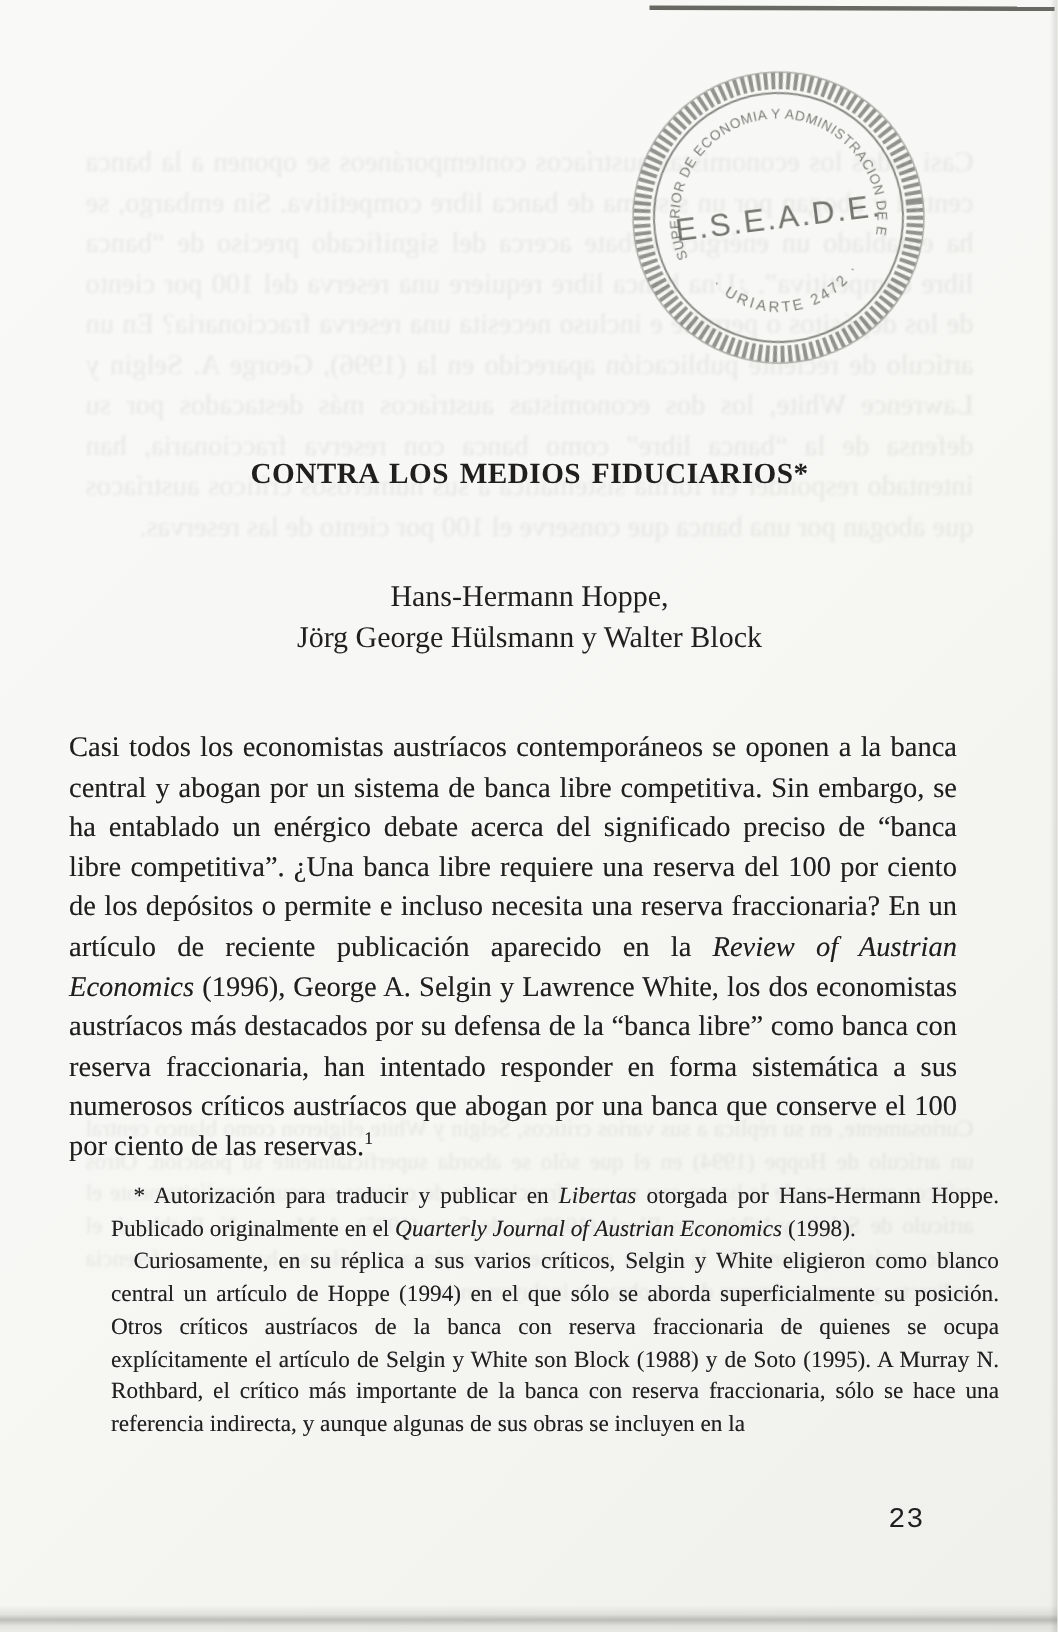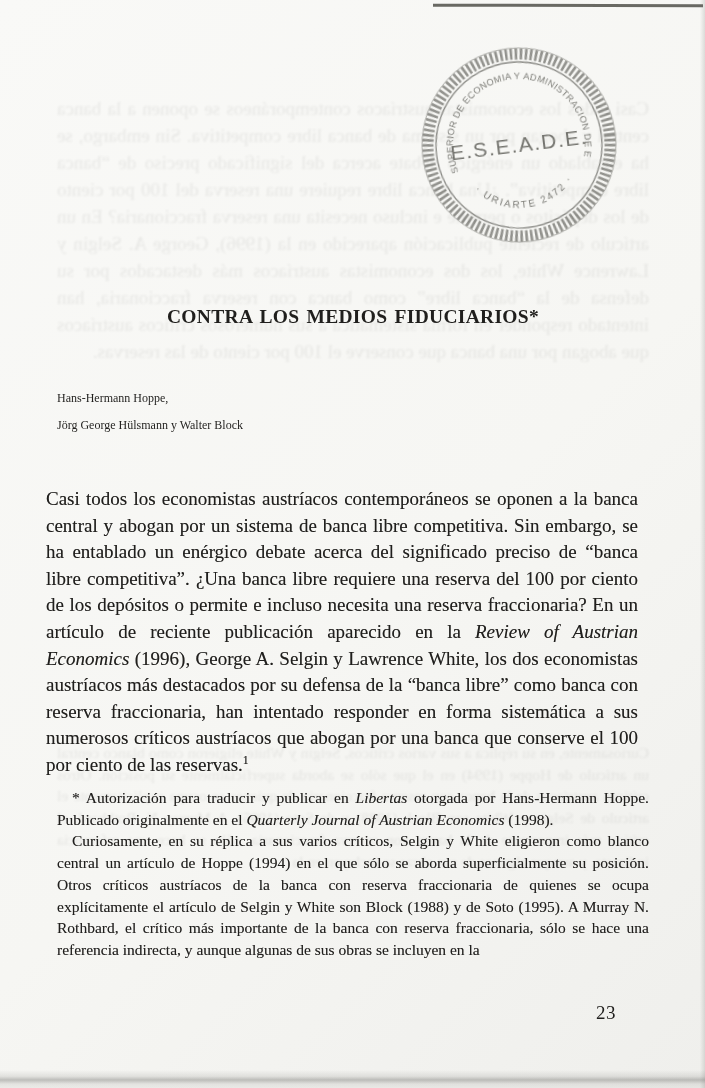--- a/index.html
+++ b/index.html
@@ -36,42 +36,43 @@
   .stamp svg{display:block;}
   .stamp text{font-family:"Liberation Sans", sans-serif;fill:#4a4a44;}
   
   .title{
     position:absolute;left:57px;top:306px;width:592px;margin:0;
     font-size:19.5px;font-weight:bold;text-align:center;
     letter-spacing:.3px;word-spacing:2px;
   }
   .authors{
     position:absolute;left:57px;top:385px;width:592px;
-    font-size:12px;line-height:27px;text-align:left;
+    font-size:20px;line-height:27px;text-align:center;
   }
   
   .body-text{
     position:absolute;left:46px;top:486px;width:592px;margin:0;
     font-size:19px;line-height:26.6px;text-align:justify;
     text-shadow:0 0 .4px rgba(32,31,29,.45);
   }
   .body-text i{font-style:italic;}
   sup{font-size:.62em;line-height:0;}
   
   .footnotes{
-    position:absolute;left:57px;top:787px;width:592px;
+    position:absolute;left:74px;top:787px;width:592px;
     font-size:15.5px;line-height:21.7px;text-align:justify;
     text-shadow:0 0 .3px rgba(32,31,29,.4);
   }
   .footnotes p{margin:0;text-indent:15px;}
   .footnotes i{font-style:italic;}
   
   .pagenum{
     position:absolute;right:89px;top:1002px;font-size:19px;
     letter-spacing:.5px;
+    font-family:Liberation Mono, monospace;
   }
   
   .edge-bottom{
     position:absolute;left:0;top:1070px;width:705px;height:18px;
     background:linear-gradient(to bottom,
       rgba(120,120,116,0) 0%,rgba(120,120,116,.16) 35%,
       rgba(90,90,86,.36) 55%,rgba(150,150,146,.18) 78%,
       rgba(150,150,146,.10) 100%);
   }
   .edge-right{

